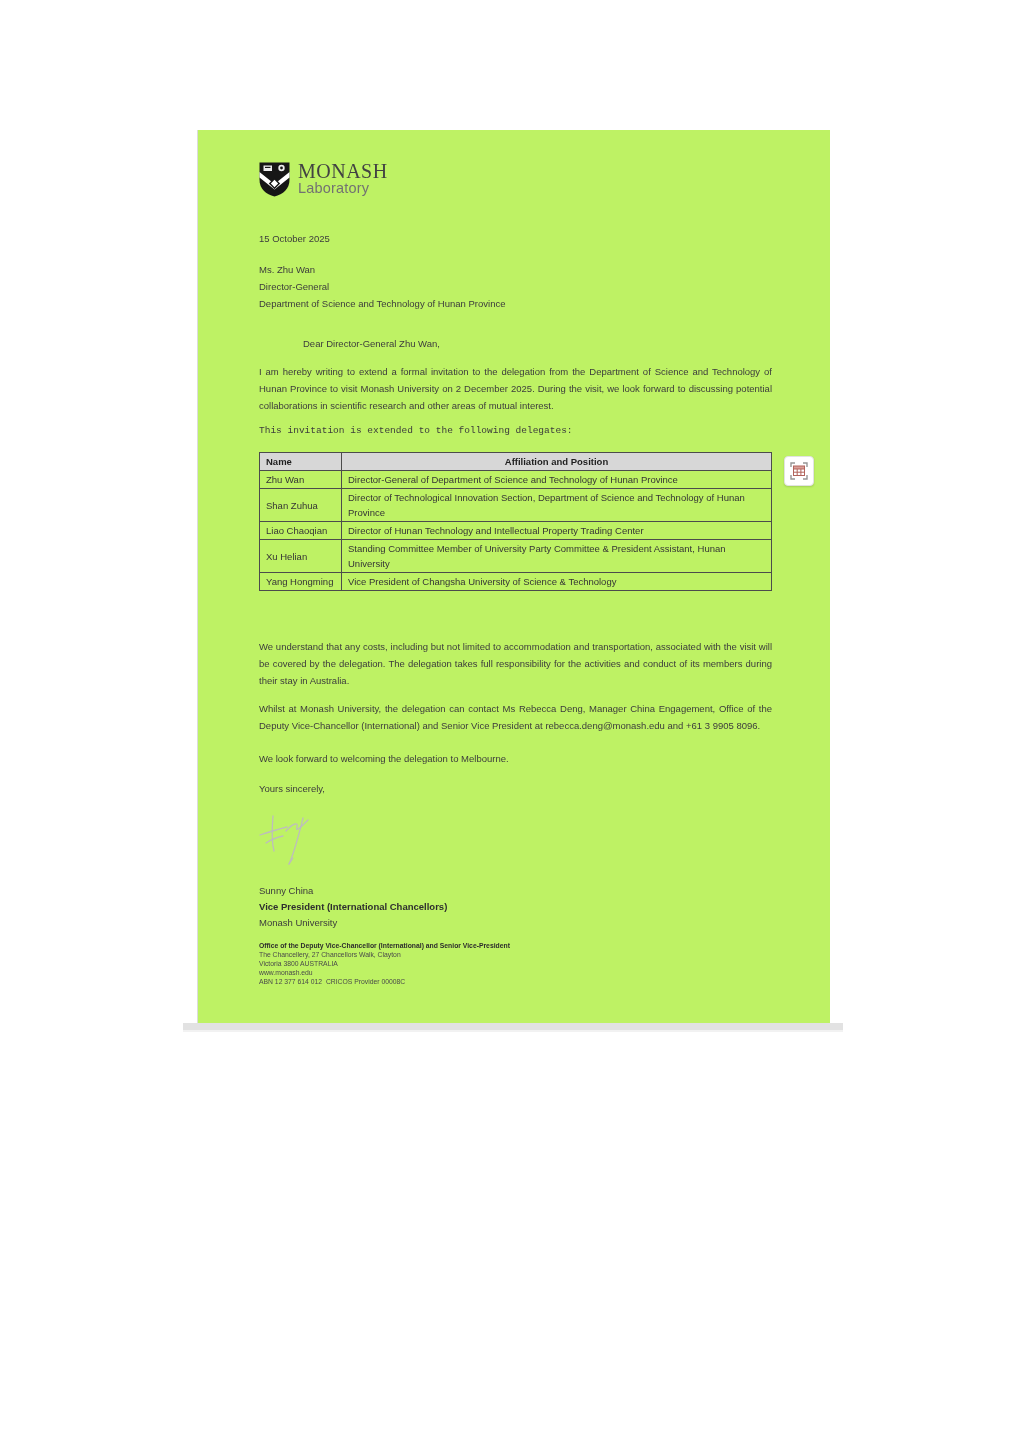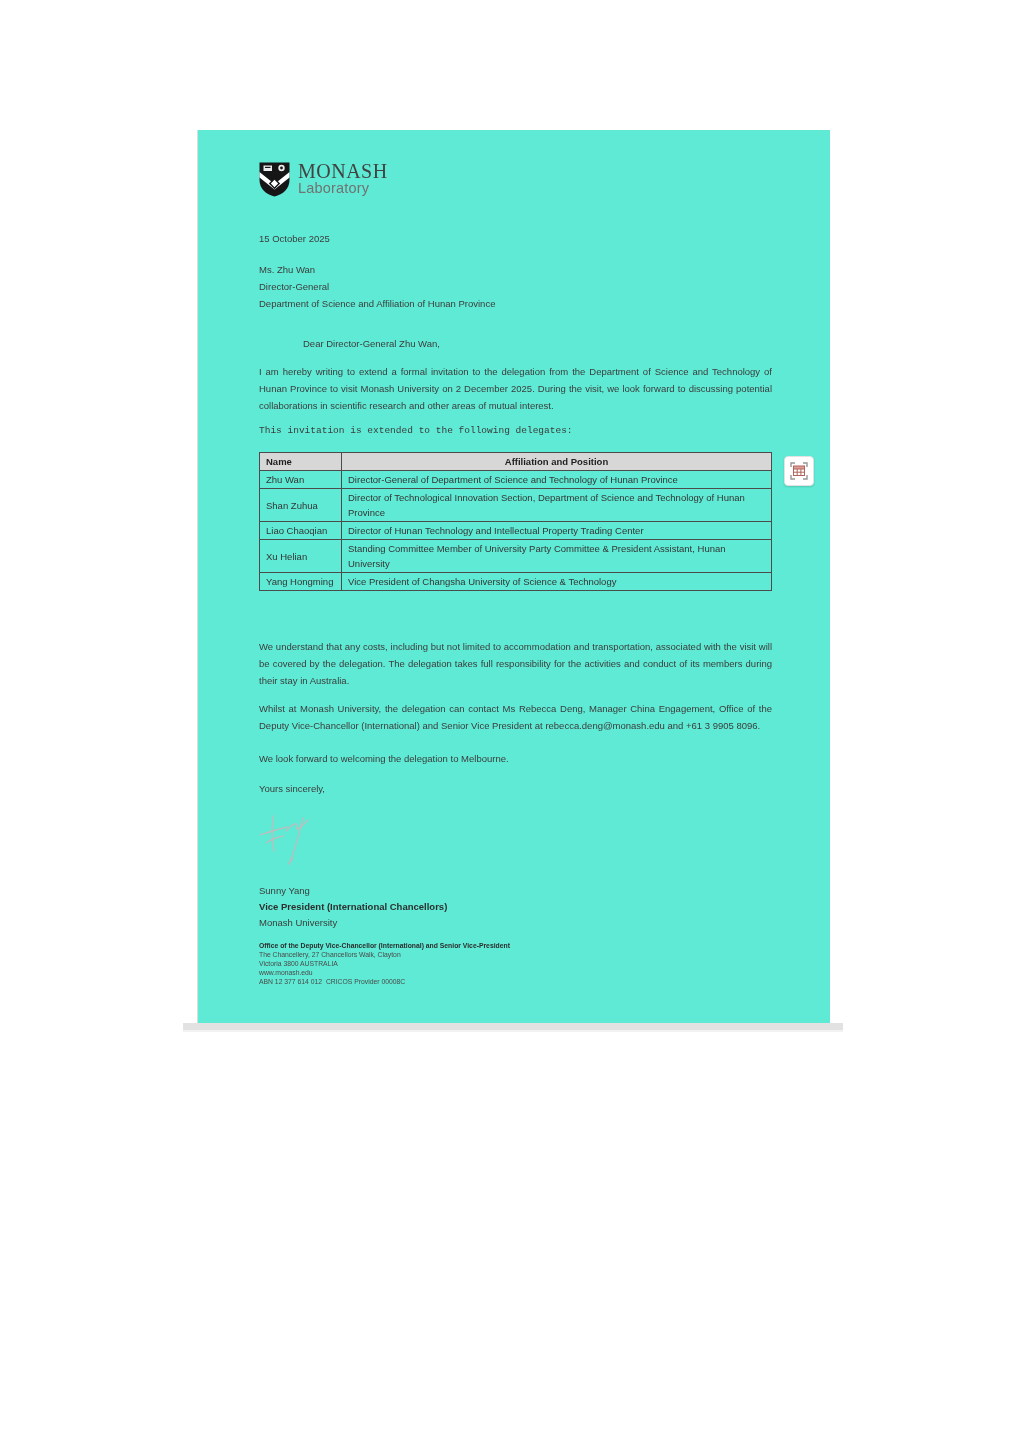--- a/index.html
+++ b/index.html
@@ -2,21 +2,21 @@
 <html><head>
 <meta charset="utf-8">
 <style>
   * { margin: 0; padding: 0; box-sizing: border-box; }
   html, body { width: 1024px; height: 1448px; background: #ffffff; overflow: hidden; }
   body { font-family: "Liberation Sans", sans-serif; color: #3c3c3c; position: relative; }
 
   .page {
     position: absolute; left: 197px; top: 130px;
     width: 633px; height: 893px;
-    background: #5eead4;
+    background: #bef264;
     border-left: 1px solid #dcdcdc;
   }
   .page-shadow {
     position: absolute; left: 183px; top: 1023px;
     width: 660px; height: 7px;
     background: #e2e2e2;
     box-shadow: 0 2px 0 #f2f2f2;
   }
 
   .block { position: absolute; left: 61px; width: 513px; font-size: 9.5px; line-height: 17px; }
@@ -92,21 +92,21 @@
       <div class="logo-brand">MONASH</div>
       <div class="logo-sub">Laboratory</div>
     </div>
   </div>
 
   <div class="block date-line">15 October 2025</div>
 
   <div class="block recipient">
       <div>Ms. Zhu Wan</div>
       <div>Director-General</div>
-      <div>Department of Science and Affiliation of Hunan Province</div>
+      <div>Department of Science and Technology of Hunan Province</div>
     </div>
 
   <div class="block salutation">Dear Director-General Zhu Wan,</div>
 
   <div class="block para p1">I am hereby writing to extend a formal invitation to the delegation from the Department of Science and Technology of Hunan Province to visit Monash University on 2 December 2025. During the visit, we look forward to discussing potential collaborations in scientific research and other areas of mutual interest.</div>
   <div class="block p2">This invitation is extended to the following delegates:</div>
 
   <div class="block tbl-wrap">
     <table class="delegates">
       <thead>
@@ -150,21 +150,21 @@
       <path d="M4,29 C13,26 23,23 31,21"></path>
       <path d="M17,10 C16,22 15,34 18,45"></path>
       <path d="M10,37 C16,33 22,31 27,30"></path>
       <path d="M30,25 C36,18 43,15 41,21 C39,27 46,20 52,14"></path>
       <path d="M47,12 C43,28 39,45 33,58"></path>
       <path d="M33,58 L37,52"></path>
     </g>
   </svg>
 
   <div class="block signoff">
-    <div>Sunny Yang</div>
+    <div>Sunny China</div>
     <div class="bold">Vice President (International Chancellors)</div>
     <div>Monash University</div>
   </div>
 
   <div class="block footer">
       <div class="f-bold">Office of the Deputy Vice-Chancellor (International) and Senior Vice-President</div>
       <div>The Chancellery, 27 Chancellors Walk, Clayton</div>
       <div>Victoria 3800 AUSTRALIA</div>
       <div>www.monash.edu</div>
       <div>ABN 12 377 614 012  CRICOS Provider 00008C</div>

